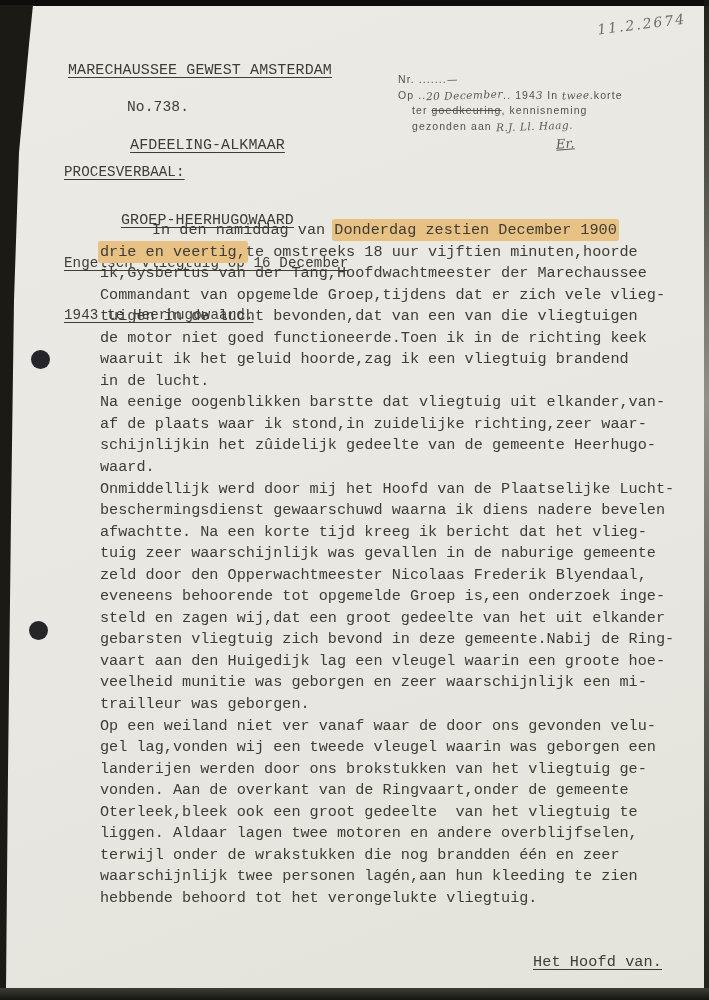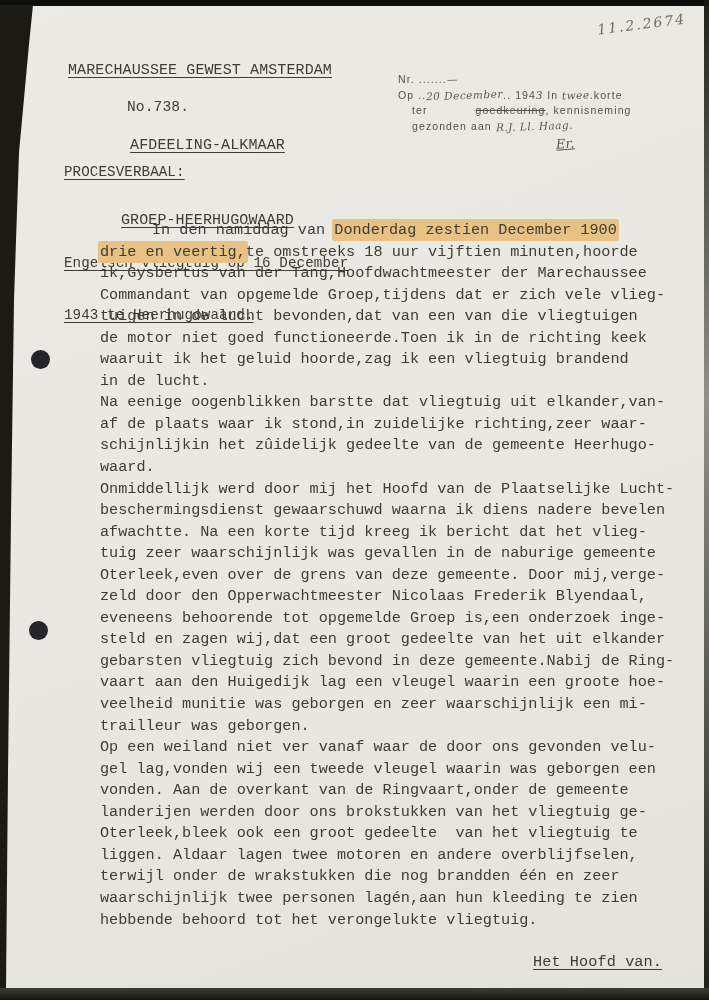--- a/index.html
+++ b/index.html
@@ -30,21 +30,21 @@
   
   #body-text{position:absolute;left:100px;top:220px;width:585px;font-size:15.2px;line-height:21.55px;}
   .tline{white-space:pre;}
   .hl{background:#e8c185;box-shadow:0 0 0 2px #e8c185;border-radius:1px;}
   
   .stamp{position:absolute;left:398px;top:72px;width:300px;
     font-family:"Liberation Sans",sans-serif;font-size:10.5px;line-height:15.5px;
     letter-spacing:1.1px;color:#53524a;}
   .hand{font-family:"DejaVu Serif",serif;font-style:italic;color:#5b594e;
     letter-spacing:.5px;display:inline-block;transform:rotate(-2deg);}
-  .strike{text-decoration:line-through;margin-left:44px;}
+  .strike{text-decoration:line-through;}
   .pencil{position:absolute;left:597px;top:16px;font-family:"DejaVu Serif",serif;
     font-style:italic;font-size:14px;color:#6f6d63;transform:rotate(-7deg);letter-spacing:2px;}
   .flourish{position:absolute;left:556px;top:136px;font-family:"DejaVu Serif",serif;
     font-style:italic;font-size:13px;color:#5b594e;transform:rotate(-4deg);
     text-decoration:underline;}
   .sig{position:absolute;right:47px;top:953px;font-size:15.2px;}
 </style>
 </head>
 <body>
 
@@ -92,32 +92,31 @@
       <div class="tline"><span>waaruit ik het geluid hoorde,zag ik een vliegtuig brandend</span></div>
       <div class="tline"><span>in de lucht.</span></div>
       <div class="tline"><span>Na eenige oogenblikken barstte dat vliegtuig uit elkander,van-</span></div>
       <div class="tline"><span>af de plaats waar ik stond,in zuidelijke richting,zeer waar-</span></div>
       <div class="tline"><span>schijnlijkin het zûidelijk gedeelte van de gemeente Heerhugo-</span></div>
       <div class="tline"><span>waard.</span></div>
       <div class="tline"><span>Onmiddellijk werd door mij het Hoofd van de Plaatselijke Lucht-</span></div>
       <div class="tline"><span>beschermingsdienst gewaarschuwd waarna ik diens nadere bevelen</span></div>
       <div class="tline"><span>afwachtte. Na een korte tijd kreeg ik bericht dat het vlieg-</span></div>
       <div class="tline"><span>tuig zeer waarschijnlijk was gevallen in de naburige gemeente</span></div>
-      <div class="tline"><span>Oterleek,even over de grens van deze gemeente. Door mij,verge-</span></div>
       <div class="tline"><span>zeld door den Opperwachtmeester Nicolaas Frederik Blyendaal,</span></div>
       <div class="tline"><span>eveneens behoorende tot opgemelde Groep is,een onderzoek inge-</span></div>
       <div class="tline"><span>steld en zagen wij,dat een groot gedeelte van het uit elkander</span></div>
       <div class="tline"><span>gebarsten vliegtuig zich bevond in deze gemeente.Nabij de Ring-</span></div>
       <div class="tline"><span>vaart aan den Huigedijk lag een vleugel waarin een groote hoe-</span></div>
       <div class="tline"><span>veelheid munitie was geborgen en zeer waarschijnlijk een mi-</span></div>
       <div class="tline"><span>trailleur was geborgen.</span></div>
       <div class="tline"><span>Op een weiland niet ver vanaf waar de door ons gevonden velu-</span></div>
       <div class="tline"><span>gel lag,vonden wij een tweede vleugel waarin was geborgen een</span></div>
+      <div class="tline"><span>landerijen werden door ons brokstukken van het vliegtuig ge-</span></div>
       <div class="tline"><span>vonden. Aan de overkant van de Ringvaart,onder de gemeente</span></div>
-      <div class="tline"><span>landerijen werden door ons brokstukken van het vliegtuig ge-</span></div>
       <div class="tline"><span>Oterleek,bleek ook een groot gedeelte  van het vliegtuig te</span></div>
       <div class="tline"><span>liggen. Aldaar lagen twee motoren en andere overblijfselen,</span></div>
       <div class="tline"><span>terwijl onder de wrakstukken die nog brandden één en zeer</span></div>
       <div class="tline"><span>waarschijnlijk twee personen lagén,aan hun kleeding te zien</span></div>
       <div class="tline"><span>hebbende behoord tot het verongelukte vliegtuig.</span></div>
     </div>
 
   <div class="sig tw"><span class="u">Het Hoofd van.</span></div>
 
 </div>

